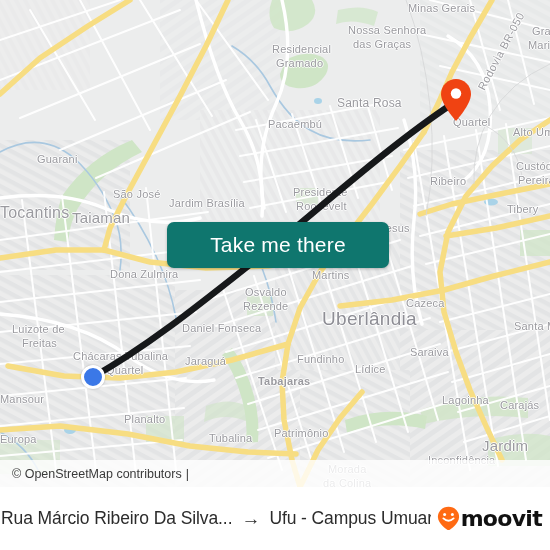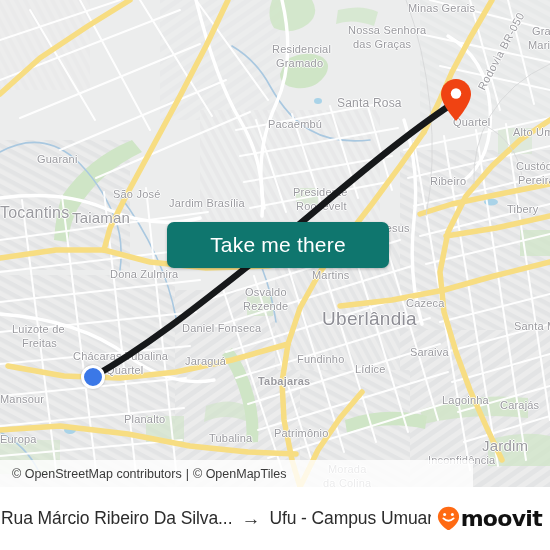--- a/index.html
+++ b/index.html
@@ -104,21 +104,21 @@
     cursor: pointer;
     box-shadow: 0 1px 3px rgba(0,0,0,.25);
     padding: 0;
   }
 
   
   #attribution {
     position: absolute;
     left: 0;
     top: 460px;
-    width: 473px;
+    width: 550px;
     height: 27px;
     background: rgba(255,255,255,.80);
     color: #3a3a3a;
     font-family: "Liberation Sans", sans-serif;
     font-size: 12.5px;
     display: flex;
     align-items: center;
     padding-left: 12px;
     box-sizing: border-box;
     white-space: nowrap;
@@ -416,21 +416,20 @@
     <svg id="dest-pin" viewBox="0 0 32 44">
       <path d="M16 1 C7.7 1 1 7.7 1 16 c0 10.5 15 27 15 27 s15 -16.5 15 -27 C31 7.7 24.3 1 16 1 z" fill="#f04312"></path>
       <circle cx="16" cy="15.5" r="5.2" fill="#ffffff"></circle>
     </svg>
 
     <button id="take-me-there">Take me there</button>
 
     <div id="attribution">
       <span>© OpenStreetMap contributors</span>
       <span class="sep">|</span>
-      <span>© OpenMapTiles</span>
     </div>
   </div>
 
   <div id="footer">
     <div class="trip">
       <span class="trip-endpoint">Rua Márcio Ribeiro Da Silva...</span>
       <span id="trip-arrow">→</span>
       <span class="trip-endpoint">Ufu - Campus Umuar...</span>
     </div>
     <div id="moovit-logo">

